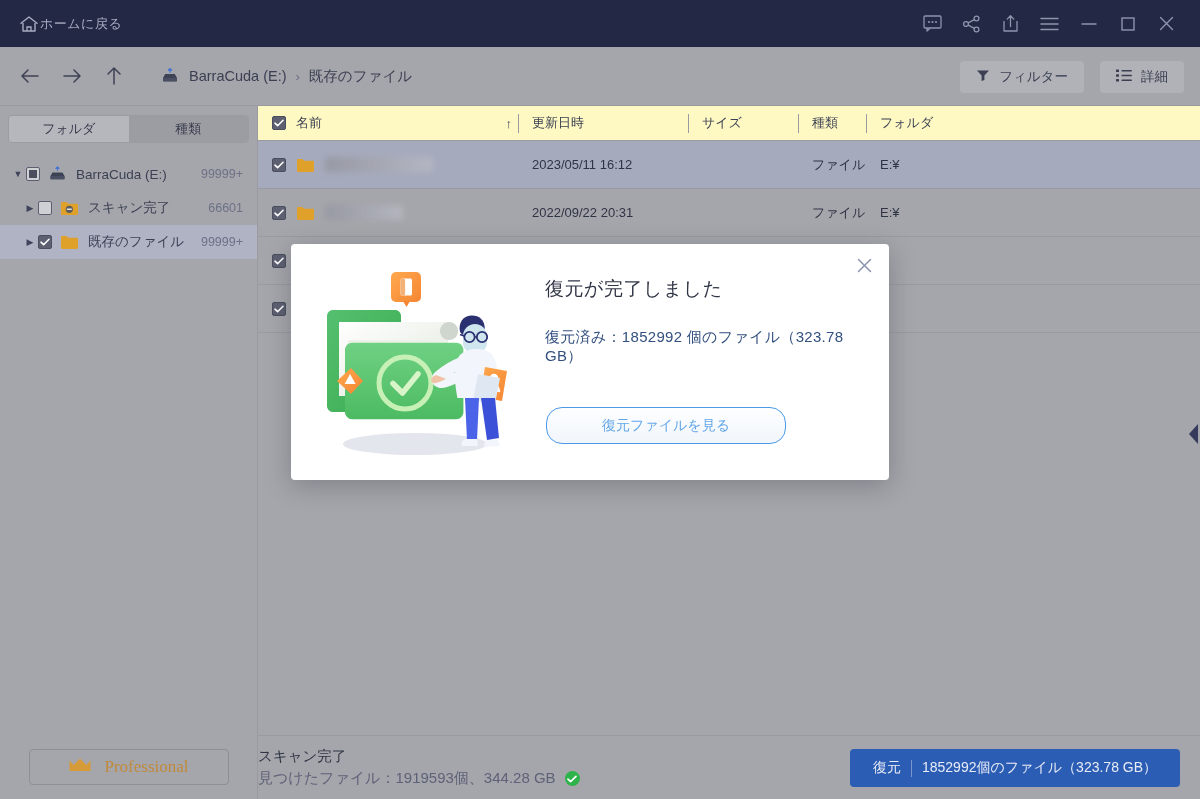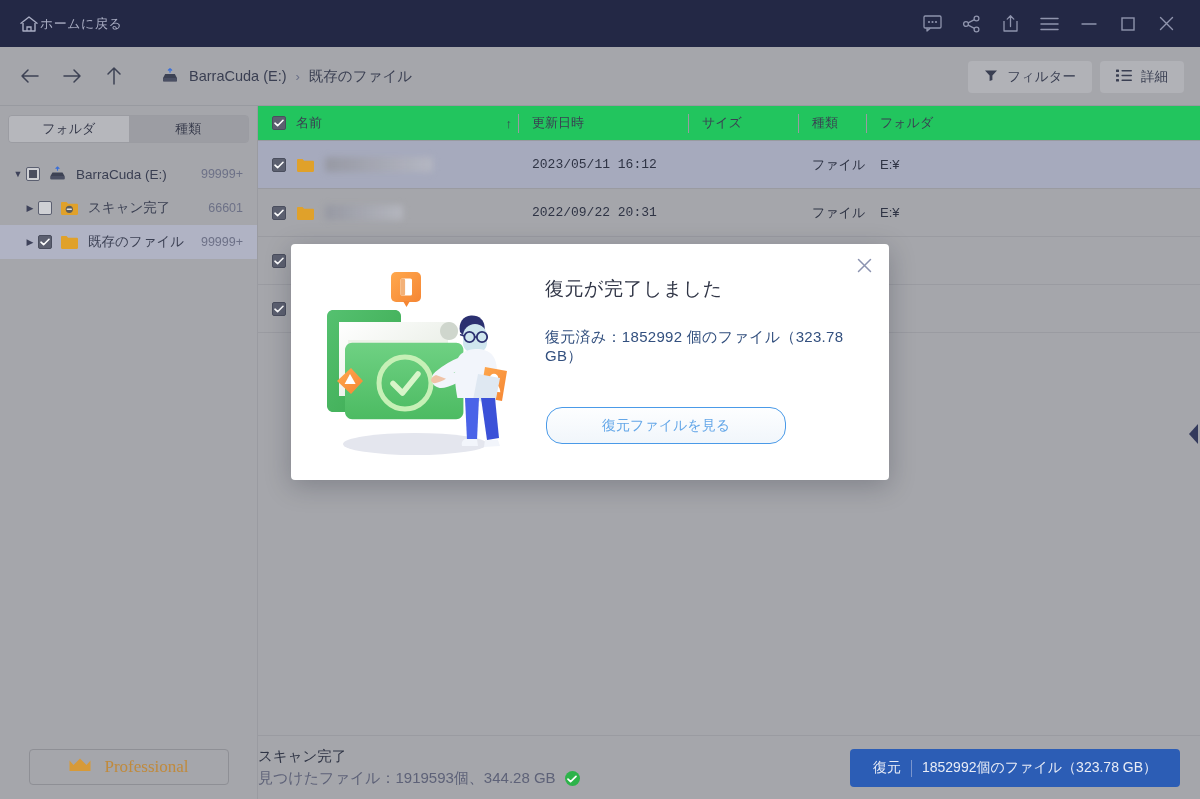--- a/index.html
+++ b/index.html
@@ -53,21 +53,21 @@
   .breadcrumb {
     display: flex; align-items: center; gap: 9px;
     margin-left: 34px;
   }
   .bc-drive-icon { width: 20px; height: 18px; display:block; }
   .bc-text { font-size: 14.5px; color: #3a3f52; }
   .bc-sep { font-size: 13px; color: #6b7088; }
 
   .nav-right {
     position: absolute; right: 16px; top: 0; height: 59px;
-    display: flex; align-items: center; gap: 8px;
+    display: flex; align-items: center; gap: 16px;
   }
   .pill {
     height: 32px; border-radius: 4px; background: #b1b2b7;
     display: flex; align-items: center; gap: 9px;
     padding: 0 16px; cursor: pointer;
     font-size: 13.5px; color: #3a3f52;
   }
   .searchbox {
     width: 238px; height: 32px; border-radius: 4px; background: #b1b2b7;
     display: flex; align-items: center; padding: 0 12px;
@@ -137,21 +137,21 @@
     font-size: 17px; color: #c08a3c;
   }
 
   
   .content {
     position: absolute; left: 258px; top: 106px; right: 0; bottom: 64px;
     background: #a5a6ab;
   }
   .thead {
     height: 35px; display: flex; align-items: center;
-    border-bottom: 1px solid #989aa0; background: #22c55e;
+    border-bottom: 1px solid #989aa0; background: #fef9c3;
   }
   .th {
     font-size: 13px; color: #3a3f52; display: flex; align-items: center;
     height: 35px; padding-left: 14px; position: relative;
   }
   .th + .th::before {
     content: ""; position: absolute; left: 0; top: 8px; bottom: 8px;
     width: 1px; background: #9a9ba1;
   }
   .th-name { width: 260px; }
@@ -169,21 +169,21 @@
   .trow {
     height: 48px; display: flex; align-items: center;
     border-bottom: 1px solid #9a9ba1; cursor: default;
   }
   .trow.sel { background: #a6aabd; }
   .td {
     font-size: 13px; color: #2f3445; display: flex; align-items: center;
     padding-left: 14px; height: 48px; overflow: hidden; white-space: nowrap;
   }
   .td-name { width: 260px; }
-  .td-date { width: 170px; font-family: Liberation Mono, monospace; }
+  .td-date { width: 170px; }
   .td-size { width: 110px; }
   .td-kind { width: 68px; }
   .td-folder { flex: 1; }
   .row-cbox {
     width: 14px; height: 14px; background: #5c6070; border: 1px solid #4a4e5e;
     border-radius: 2px; margin-right: 10px; flex: none;
     display: flex; align-items: center; justify-content: center;
   }
   .folder-icon { width: 19px; height: 16px; margin-right: 10px; flex: none; display:block; }
   .redacted {

